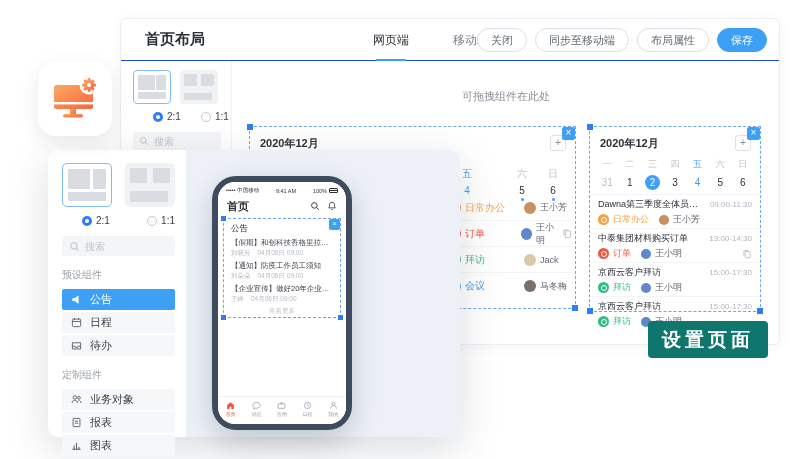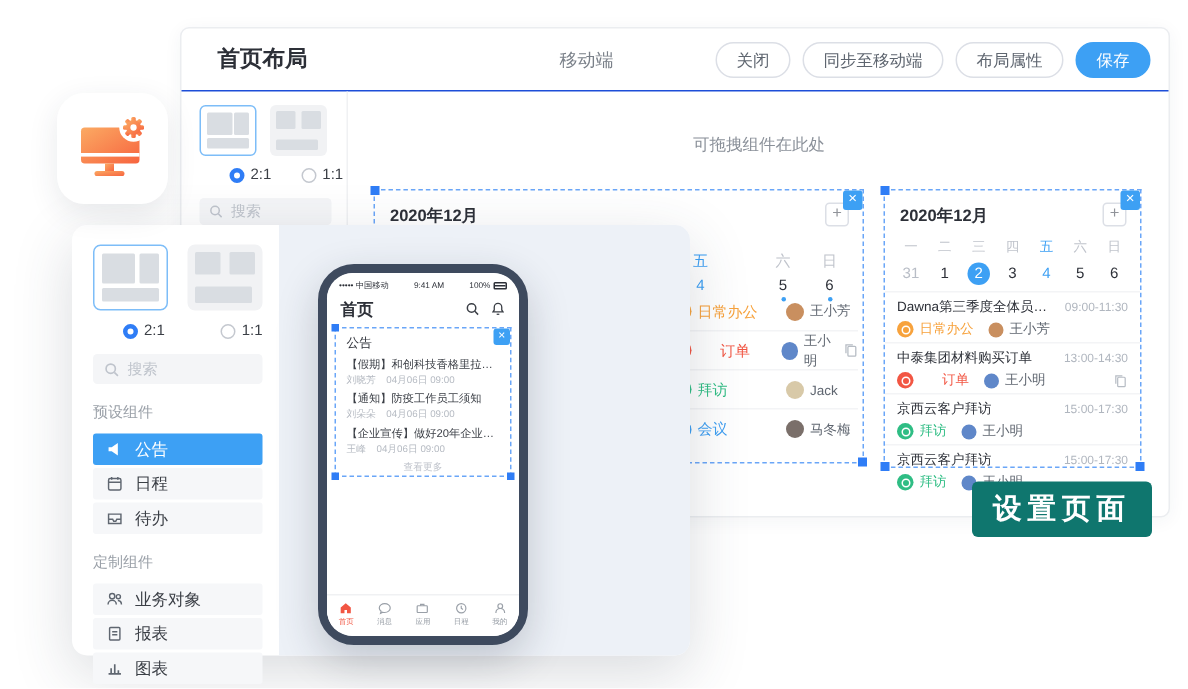--- a/index.html
+++ b/index.html
@@ -66,21 +66,21 @@
   .cl-rows { position:absolute; left:198px; right:3px; top:68px; }
   .cl-row { display:flex; align-items:center; height:26px; border-bottom:1px solid #f3f4f6; }
   .tag { display:flex; align-items:center; gap:4px; width:76px; }
   .tag-ic { width:13px; height:13px; border-radius:50%; display:flex; align-items:center; justify-content:center; }
   .tag-ic::after { content:""; width:5px; height:5px; border:1.2px solid #fff; border-radius:50%; }
   .tag-tx { font-size:10px; }
   .person { display:flex; align-items:center; gap:4px; }
   .avatar { width:12px; height:12px; border-radius:50%; }
   .p-name { font-size:9px; color:#5f6670; }
   .i-orange { background:#f7a23c; } .t-orange { color:#f7a23c; }
-  .i-red { background:#f25643; } .t-red { color:#f25643;margin-left:15px; }
+  .i-red { background:#f25643; } .t-red { color:#f25643; }
   .i-green { background:#2fbd84; } .t-green { color:#2fbd84; }
   .i-blue { background:#3d9ef2; } .t-blue { color:#3d9ef2; }
   .doc-ic { margin-left:auto; color:#b6bcc4; }
 
   .cal-right { left:468px; top:107px; width:172px; height:186px; }
   .cr-grid { display:flex; padding:0 6px; margin-top:7px; }
   .cr-cell { flex:1; text-align:center; font-size:9px; color:#c0c4cc; }
   .cr-cell.acc { color:#3da0f4; }
   .cr-dates { display:flex; padding:0 6px; margin-top:4px; }
   .cr-d { flex:1; text-align:center; font-size:10px; color:#2d3038; position:relative; }
@@ -155,20 +155,21 @@
 </style>
 </head>
 <body>
 
 <div class="stage">
 
   <div class="editor">
     <div class="editor-header">
       <div class="editor-title">首页布局</div>
       <div class="tabs">
+        <div class="tab active">网页端</div>
         <div class="tab">移动端</div>
       </div>
       <div class="actions">
         <button class="btn">关闭</button>
         <button class="btn">同步至移动端</button>
         <button class="btn">布局属性</button>
         <button class="btn primary">保存</button>
       </div>
     </div>
 

